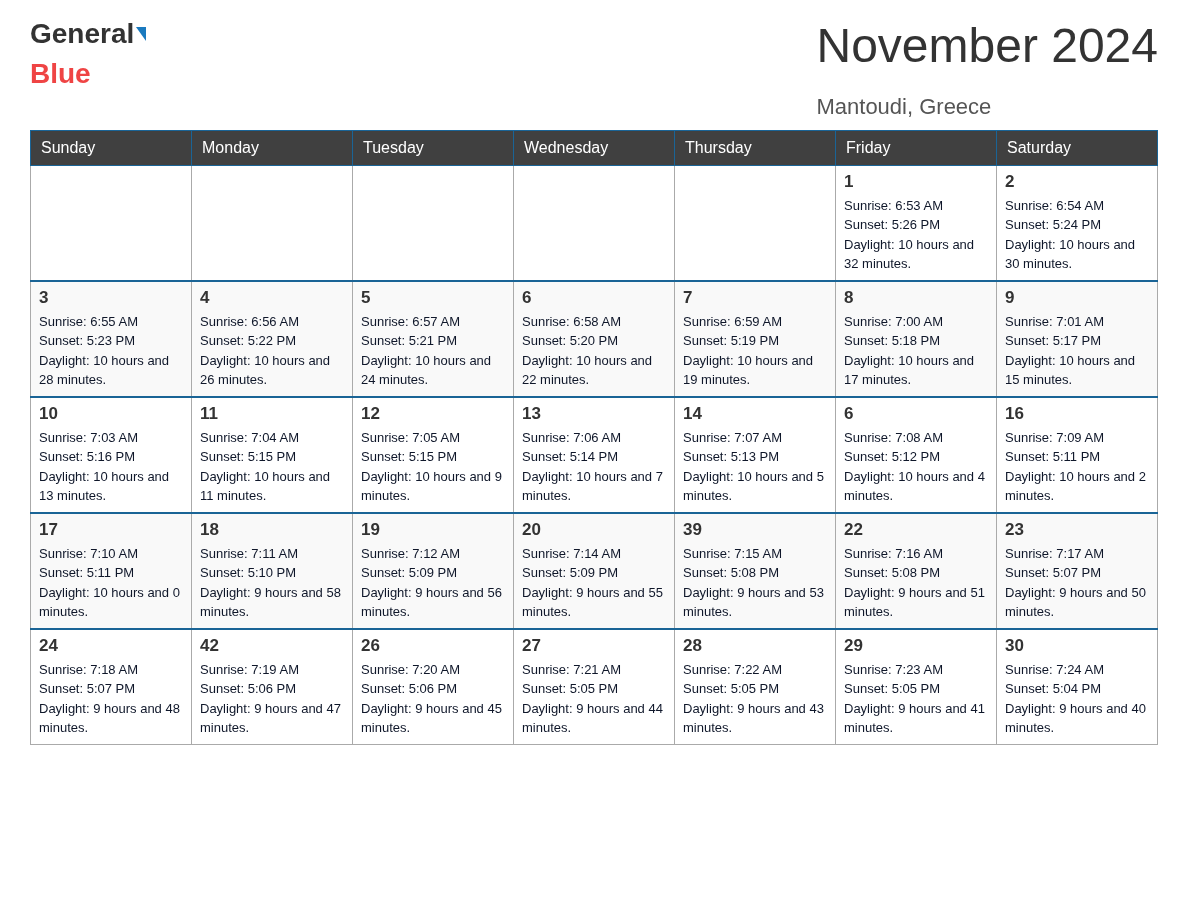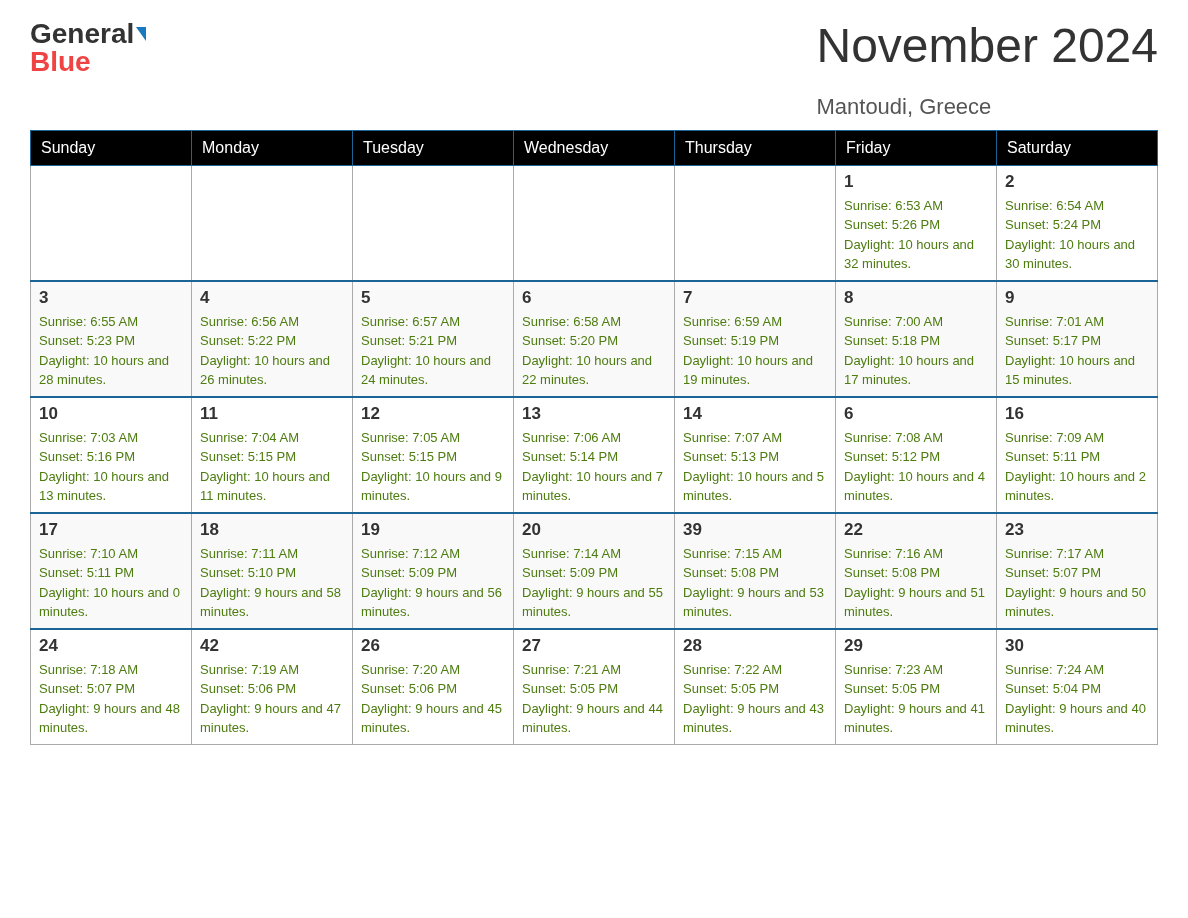--- a/index.html
+++ b/index.html
@@ -14,20 +14,21 @@
     .header {
       display: flex;
       justify-content: space-between;
       align-items: flex-start;
       margin-bottom: 10px;
     }
     .logo {
       display: flex;
       flex-direction: column;
       align-items: flex-start;
+      gap: 12px;
     }
     .logo-general {
       font-size: 28px;
       font-weight: bold;
       color: #333;
       line-height: 1;
     }
     .logo-blue {
       font-size: 28px;
       font-weight: bold;
@@ -61,21 +62,21 @@
       font-size: 22px;
       color: #555;
       margin-top: 21px;
     }
     .calendar-table {
       width: 100%;
       border-collapse: collapse;
       margin-top: 10px;
     }
     .calendar-table th {
-      background-color: #000000;
+      background-color: #404040;
       color: #fff;
       font-size: 16px;
       font-weight: normal;
       padding: 8px 10px;
       text-align: left;
       border: 1px solid #1a6496;
     }
     .calendar-table td {
       border: 1px solid #aaa;
       vertical-align: top;
@@ -88,21 +89,21 @@
       background: #f9f9f9;
     }
     .day-number {
       font-size: 17px;
       font-weight: bold;
       color: #333;
       margin-bottom: 4px;
     }
     .day-info {
       font-size: 13px;
-      color: #4d7c0f;
+      color: #0f172a;
       line-height: 1.5;
     }
     .empty-cell {
       background: #f5f5f5;
     }
     .row-top td {
       border-top: 2px solid #1a6496;
     }
   </style>
 </head>

